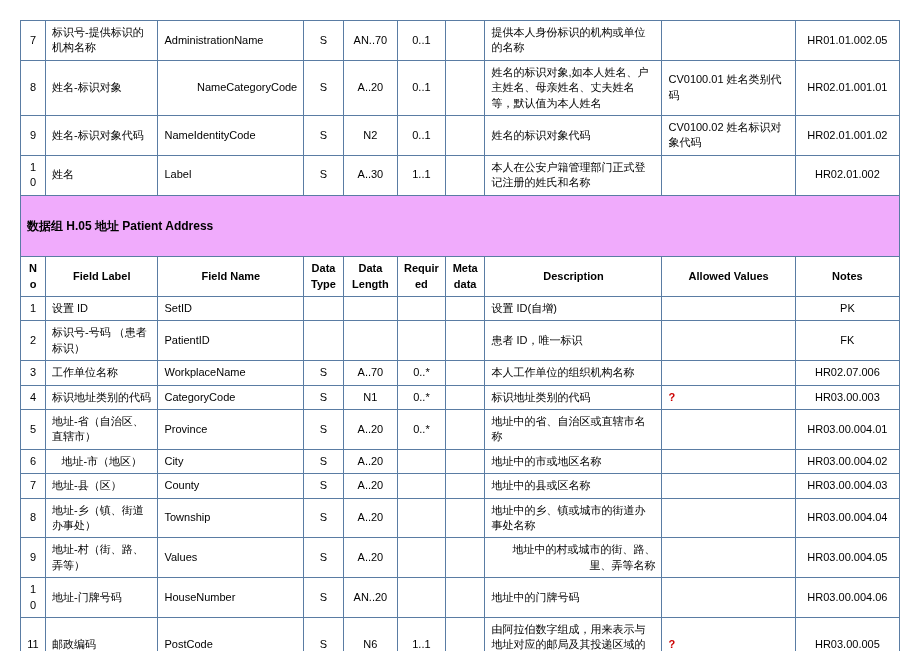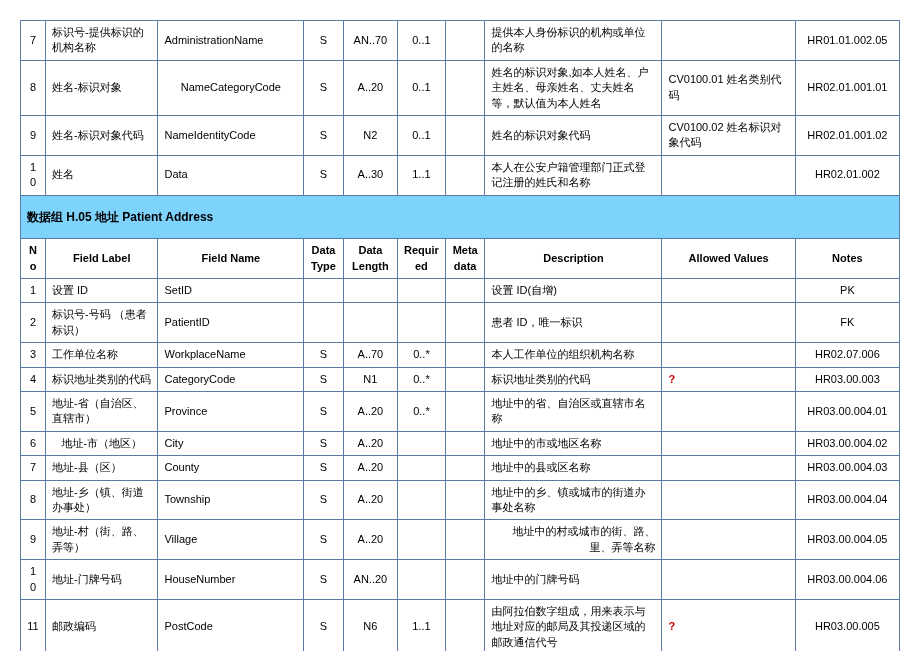--- a/index.html
+++ b/index.html
@@ -22,24 +22,24 @@
     font-size: 11px;
     line-height: 1.4;
   }
   th {
     background: #fff;
     font-weight: bold;
     text-align: center;
     font-size: 11px;
   }
   .group-header {
-    background: #7dd3fc;
+    background: #f0abfc;
     font-weight: bold;
     text-align: left;
-    padding: 13px 6px;
+    padding: 22px 6px;
     font-size: 12px;
   }
   .col-no { width: 24px; text-align: center; }
   .col-label { width: 108px; }
   .col-name { width: 140px; }
   .col-dtype { width: 38px; text-align: center; }
   .col-dlen { width: 52px; text-align: center; }
   .col-req { width: 46px; text-align: center; }
   .col-meta { width: 38px; text-align: center; }
   .col-desc { width: 170px; }
@@ -72,21 +72,21 @@
         <td class="col-dlen">AN..70</td>
         <td class="col-req">0..1</td>
         <td class="col-meta"></td>
         <td class="col-desc" style="text-align: left;">提供本人身份标识的机构或单位的名称</td>
         <td class="col-av" style="text-align: left;"></td>
         <td class="col-notes">HR01.01.002.05</td>
       </tr>
       <tr>
         <td class="col-no">8</td>
         <td class="col-label" style="text-align: left;">姓名-标识对象</td>
-        <td class="col-name" style="text-align: center; margin-left: 42px;">NameCategoryCode</td>
+        <td class="col-name" style="text-align: right; margin-left: 42px;">NameCategoryCode</td>
         <td class="col-dtype">S</td>
         <td class="col-dlen">A..20</td>
         <td class="col-req">0..1</td>
         <td class="col-meta"></td>
         <td class="col-desc" style="text-align: left;">姓名的标识对象,如本人姓名、户主姓名、母亲姓名、丈夫姓名等，默认值为本人姓名</td>
         <td class="col-av" style="text-align: left;">CV0100.01 姓名类别代码</td>
         <td class="col-notes">HR02.01.001.01</td>
       </tr>
       <tr>
         <td class="col-no">9</td>
@@ -96,21 +96,21 @@
         <td class="col-dlen">N2</td>
         <td class="col-req">0..1</td>
         <td class="col-meta"></td>
         <td class="col-desc" style="text-align: left;">姓名的标识对象代码</td>
         <td class="col-av" style="text-align: left;">CV0100.02 姓名标识对象代码</td>
         <td class="col-notes">HR02.01.001.02</td>
       </tr>
       <tr>
         <td class="col-no">10</td>
         <td class="col-label" style="text-align: left;">姓名</td>
-        <td class="col-name" style="text-align: left;">Data</td>
+        <td class="col-name" style="text-align: left;">Label</td>
         <td class="col-dtype">S</td>
         <td class="col-dlen">A..30</td>
         <td class="col-req">1..1</td>
         <td class="col-meta"></td>
         <td class="col-desc" style="text-align: left;">本人在公安户籍管理部门正式登记注册的姓氏和名称</td>
         <td class="col-av" style="text-align: left;"></td>
         <td class="col-notes">HR02.01.002</td>
       </tr>
       <tr>
         <td colspan="10" class="group-header">数据组 H.05 地址 Patient Address</td>
@@ -219,21 +219,21 @@
         <td class="col-dlen">A..20</td>
         <td class="col-req"></td>
         <td class="col-meta"></td>
         <td class="col-desc" style="text-align: left;">地址中的乡、镇或城市的街道办事处名称</td>
         <td class="col-av" style="text-align: left;"></td>
         <td class="col-notes">HR03.00.004.04</td>
       </tr>
       <tr>
         <td class="col-no">9</td>
         <td class="col-label" style="text-align: left;">地址-村（街、路、弄等）</td>
-        <td class="col-name" style="text-align: left;">Village</td>
+        <td class="col-name" style="text-align: left;">Values</td>
         <td class="col-dtype">S</td>
         <td class="col-dlen">A..20</td>
         <td class="col-req"></td>
         <td class="col-meta"></td>
         <td class="col-desc" style="text-align: right;">地址中的村或城市的街、路、里、弄等名称</td>
         <td class="col-av" style="text-align: left;"></td>
         <td class="col-notes">HR03.00.004.05</td>
       </tr>
       <tr>
         <td class="col-no">10</td>

